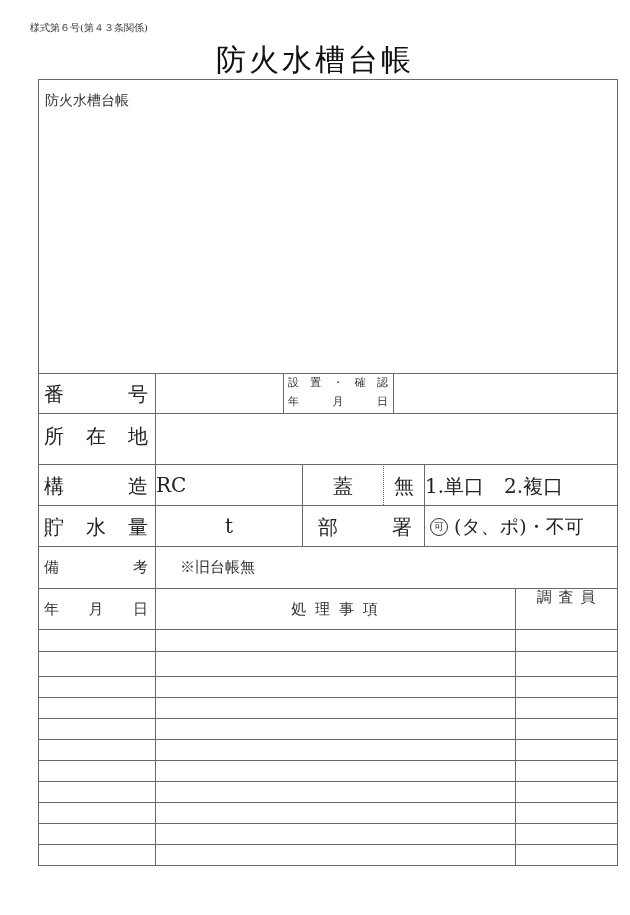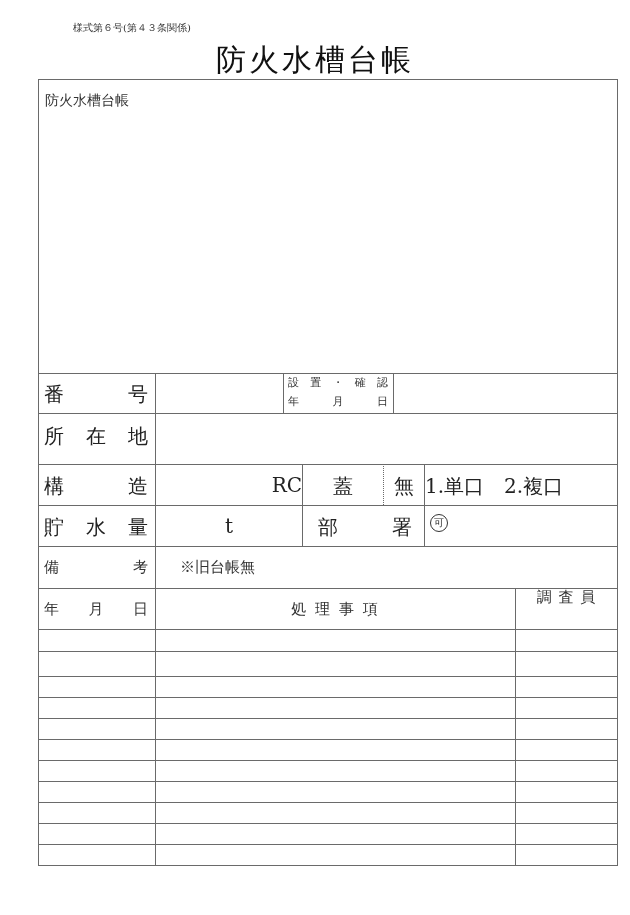--- a/index.html
+++ b/index.html
@@ -1,18 +1,18 @@
 <!DOCTYPE html>
 <html><head>
 <meta charset="utf-8">
 <style>
   html, body { margin:0; padding:0; background:#ffffff; }
   body { width:630px; height:915px; position:relative; font-family:"DejaVu Serif","Liberation Serif",serif; color:#222; overflow:hidden; }
   .abs { position:absolute; }
-  .form-no { left:30px; top:21px; font-size:10px; color:#333;margin-left:43px; }
+  .form-no { left:30px; top:21px; font-size:10px; color:#333; }
   .title { left:0; width:630px; top:40px; text-align:center; font-size:30px; letter-spacing:3px; color:#111; font-family:"DejaVu Sans","Liberation Sans",sans-serif; font-weight:300; }
   .frame { border:1px solid #6a6a6a; box-sizing:border-box; }
   .hl { position:absolute; height:0; border-top:1px solid #6a6a6a; }
   .vl { position:absolute; width:0; border-left:1px solid #6a6a6a; }
   .vdot { position:absolute; width:0; border-left:1px dotted #6a6a6a; }
   .txt { position:absolute; white-space:nowrap; }
   .lbl-big { font-size:20px; color:#222; }
   .lbl-sm { font-size:14px; color:#333; }
   .just { display:flex; justify-content:space-between; }
 </style>
@@ -76,37 +76,38 @@
   <span>所</span>
   <span>在</span>
   <span>地</span>
 </div>
 <div class="abs" style="left:156px; top:414px; width:461px; height:50px;"></div>
 
 <div class="txt lbl-big just" style="left:44px; top:473px; width:104px;">
   <span>構</span>
   <span>造</span>
 </div>
-<div class="txt lbl-big" style="left:156px; top:473px; width:146px; text-align:right;">RC</div>
+<div class="txt lbl-big" style="left:156px; top:473px; width:146px; text-align:left;">RC</div>
 <div class="txt lbl-big" style="left:303px; top:473px; width:80px; text-align:center;">蓋</div>
 <div class="txt lbl-big" style="left:384px; top:473px; width:40px; text-align:center;">無</div>
 <div class="txt lbl-big" style="left:425px; top:473px; width:192px; text-align:left;">1.単口　2.複口</div>
 
 <div class="txt lbl-big just" style="left:44px; top:514px; width:104px;">
   <span>貯</span>
   <span>水</span>
   <span>量</span>
 </div>
 <div class="txt lbl-big" style="left:156px; top:514px; width:146px; text-align:center;">t</div>
 <div class="txt lbl-big just" style="left:318px; top:514px; width:94px;">
   <span>部</span>
   <span>署</span>
 </div>
 <div class="txt" style="left:430px; top:514px; font-size:19px; display:flex; align-items:center;">
   <span style="display:inline-block; width:16px; height:16px; border:1px solid #333; border-radius:50%; font-size:10px; line-height:16px; text-align:center; margin-right:6px;">可</span>
+  <span>(タ、ポ)・不可</span>
 </div>
 
 <div class="txt lbl-sm just" style="left:44px; top:558px; width:104px; font-size:15px;">
   <span>備</span>
   <span>考</span>
 </div>
 <div class="txt lbl-sm" style="left:180px; top:558px; font-size:15px;">※旧台帳無</div>
 
 <div class="txt lbl-sm just" style="left:44px; top:600px; width:104px; font-size:15px;">
   <span>年</span>

